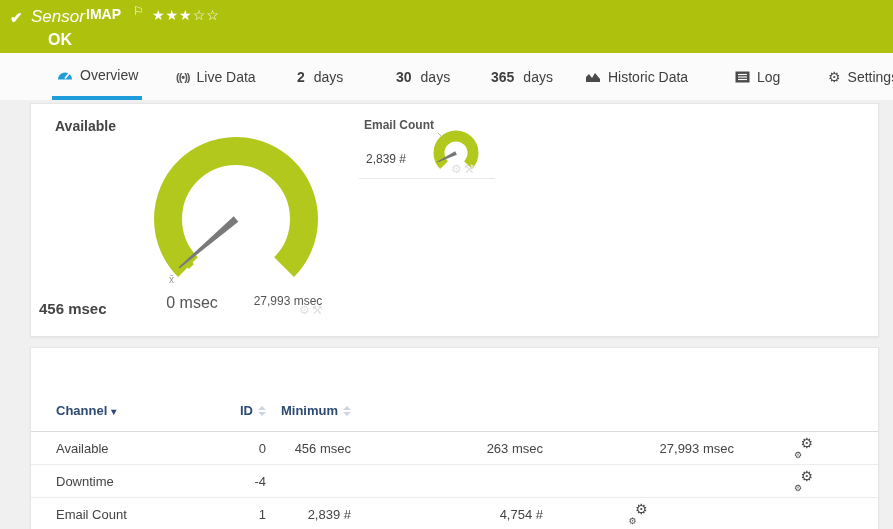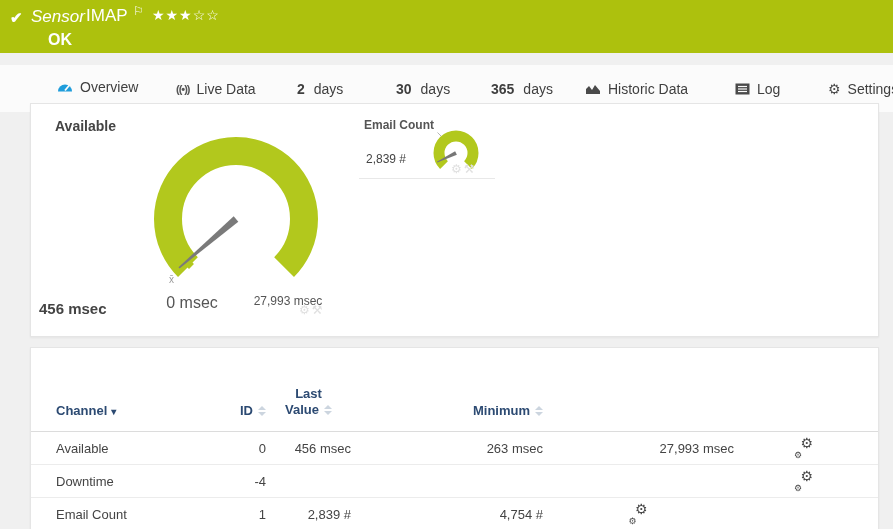--- a/index.html
+++ b/index.html
@@ -3,27 +3,27 @@
 <meta charset="utf-8">
 <style>
   * { margin:0; padding:0; box-sizing:border-box; }
   html,body { width:893px; height:529px; overflow:hidden; }
   body { font-family:"Liberation Sans", sans-serif; background:#f0f0f0; position:relative; color:#3d3d3d; }
 
   
   .hdr { position:absolute; left:0; top:0; width:893px; height:53px; background:#adc10d; color:#fff; }
   .hdr .check { position:absolute; left:10px; top:9px; font-size:15px; font-weight:bold; }
   .hdr .stype { position:absolute; left:31px; top:7px; font-size:17px; font-style:italic; }
-  .hdr .sname { position:absolute; left:86px; top:6px; font-size:17px; font-weight:normal; }
+  .hdr .sname { position:absolute; left:86px; top:6px; font-size:14px; font-weight:bold; }
   .hdr .flag  { position:absolute; left:133px; top:4px; font-size:12px; }
   .hdr .stars { position:absolute; left:152px; top:7px; font-size:14px; letter-spacing:1px; }
   .hdr .status{ position:absolute; left:48px; top:31px; font-size:16px; font-weight:bold; }
 
   
-  .tabbar { position:absolute; left:0; top:65px; width:893px; height:47px; background:#fbfbfb;text-align:right; }
+  .tabbar { position:absolute; left:0; top:53px; width:893px; height:47px; background:#fbfbfb;text-align:right; }
   .tab { position:absolute; top:0; height:47px; display:flex; align-items:center; gap:7px;
          font-size:14px; color:#3f3f3f; cursor:pointer; padding:0 4px; }
   .tab .num { font-weight:bold; margin-right:2px; }
   .tab.active { border-bottom:4px solid #1f9ddb; }
   .tab .ticon { display:inline-flex; align-items:center; }
   .tab .live-glyph { font-size:11px; color:#555; font-weight:bold; letter-spacing:-1px; }
   .tab .gear-glyph { font-size:14px; color:#4a4a4a; }
 
   
   .panel { position:absolute; left:30px; width:849px; background:#fff;
@@ -161,24 +161,20 @@
 
 <div class="panel panel-table">
 
   <div class="trow thead">
     <div>
       <span>Channel</span><span class="caret">▾</span>
     </div>
     <div class="c-id">
       <span>ID</span><span class="sort"><i class="up"></i><i class="dn"></i></span>
     </div>
-    <div class="c-last">
-      <div>Last</div>
-      <div><span>Value</span><span class="sort"><i class="up"></i><i class="dn"></i></span></div>
-    </div>
     <div class="c-min">
       <span>Minimum</span><span class="sort"><i class="up"></i><i class="dn"></i></span>
     </div>
     <div class="c-set"></div>
   </div>
 
   <div class="trow brow">
     <div>Available</div>
     <div class="c-id">0</div>
     <div class="c-last">456 msec</div>

